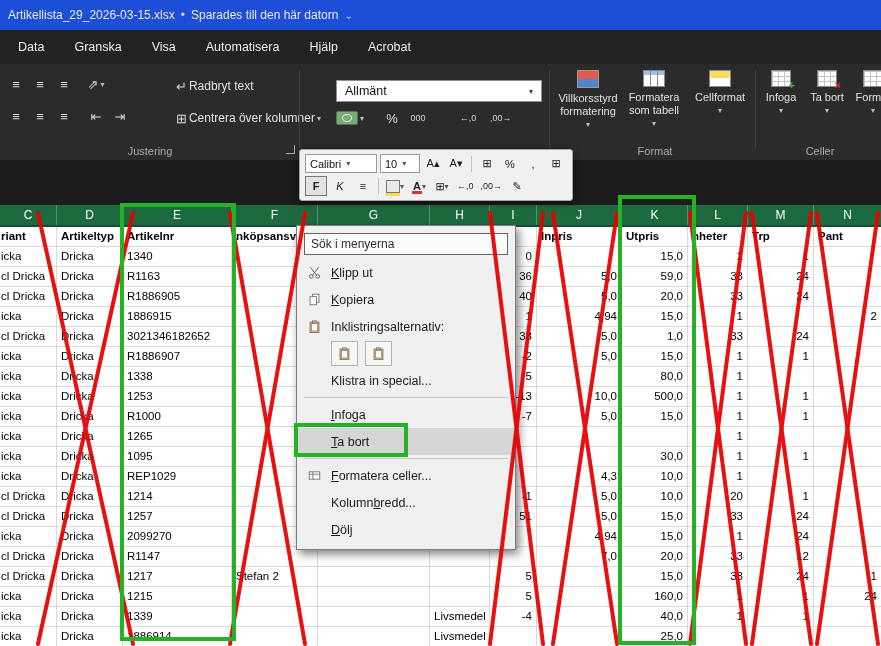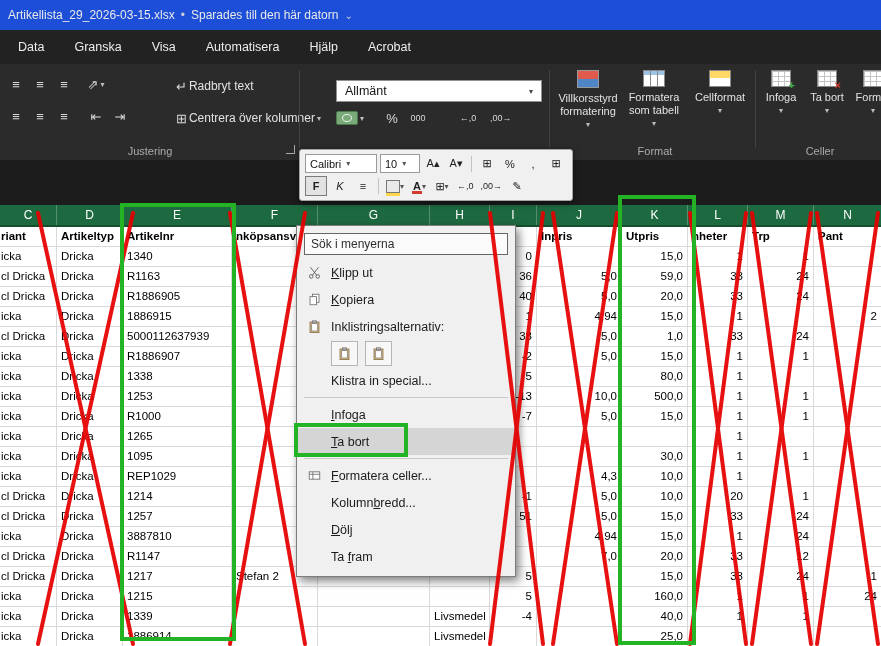--- a/index.html
+++ b/index.html
@@ -282,21 +282,21 @@
           <div class="cellx num" style="width: 47px;">1</div>
           <div class="cellx num" style="width: 85px;">4,94</div>
           <div class="cellx num" style="width: 66px;">15,0</div>
           <div class="cellx num" style="width: 60px;">1</div>
           <div class="cellx num" style="width: 66px;"></div>
           <div class="cellx num" style="width: 68px;">2</div>
         </div>
         <div class="grid-row">
           <div class="cellx colC" style="width: 57px;">cl Dricka</div>
           <div class="cellx" style="width: 66px;">Dricka</div>
-          <div class="cellx" style="width: 109px;">5000112637939</div>
+          <div class="cellx" style="width: 109px;">3021346182652</div>
           <div class="cellx" style="width: 86px;"></div>
           <div class="cellx" style="width: 112px;"></div>
           <div class="cellx" style="width: 60px;"></div>
           <div class="cellx num" style="width: 47px;">38</div>
           <div class="cellx num" style="width: 85px;">5,0</div>
           <div class="cellx num" style="width: 66px;">1,0</div>
           <div class="cellx num" style="width: 60px;">33</div>
           <div class="cellx num" style="width: 66px;">24</div>
           <div class="cellx num" style="width: 68px;"></div>
         </div>
@@ -422,21 +422,21 @@
           <div class="cellx num" style="width: 47px;">51</div>
           <div class="cellx num" style="width: 85px;">5,0</div>
           <div class="cellx num" style="width: 66px;">15,0</div>
           <div class="cellx num" style="width: 60px;">33</div>
           <div class="cellx num" style="width: 66px;">24</div>
           <div class="cellx num" style="width: 68px;"></div>
         </div>
         <div class="grid-row">
           <div class="cellx colC" style="width: 57px;">icka</div>
           <div class="cellx" style="width: 66px;">Dricka</div>
-          <div class="cellx" style="width: 109px;">3887810</div>
+          <div class="cellx" style="width: 109px;">2099270</div>
           <div class="cellx" style="width: 86px;"></div>
           <div class="cellx" style="width: 112px;"></div>
           <div class="cellx" style="width: 60px;"></div>
           <div class="cellx num" style="width: 47px;"></div>
           <div class="cellx num" style="width: 85px;">4,94</div>
           <div class="cellx num" style="width: 66px;">15,0</div>
           <div class="cellx num" style="width: 60px;">1</div>
           <div class="cellx num" style="width: 66px;">24</div>
           <div class="cellx num" style="width: 68px;"></div>
         </div>
@@ -627,24 +627,20 @@
           </span>
           <span><u>F</u>ormatera celler...</span>
         </div>
         <div class="menu-item">
           <span class="mi-icon"></span>
           <span>Kolumn<u>b</u>redd...</span>
         </div>
         <div class="menu-item">
           <span class="mi-icon"></span>
           <span><u>D</u>ölj</span>
-        </div>
-        <div class="menu-item">
-          <span class="mi-icon"></span>
-          <span>Ta <u>f</u>ram</span>
         </div>
       </div>
   </div>
 
   <svg class="annot" width="881" height="646" viewBox="0 0 881 646">
     <g stroke="#e60000" stroke-width="4" stroke-linecap="round" opacity="0.93">
       <line x1="38" y1="213" x2="133" y2="644"></line>
       <line x1="133" y1="213" x2="38" y2="644"></line>
       <line x1="230" y1="213" x2="305" y2="644"></line>
       <line x1="305" y1="213" x2="230" y2="644"></line>

